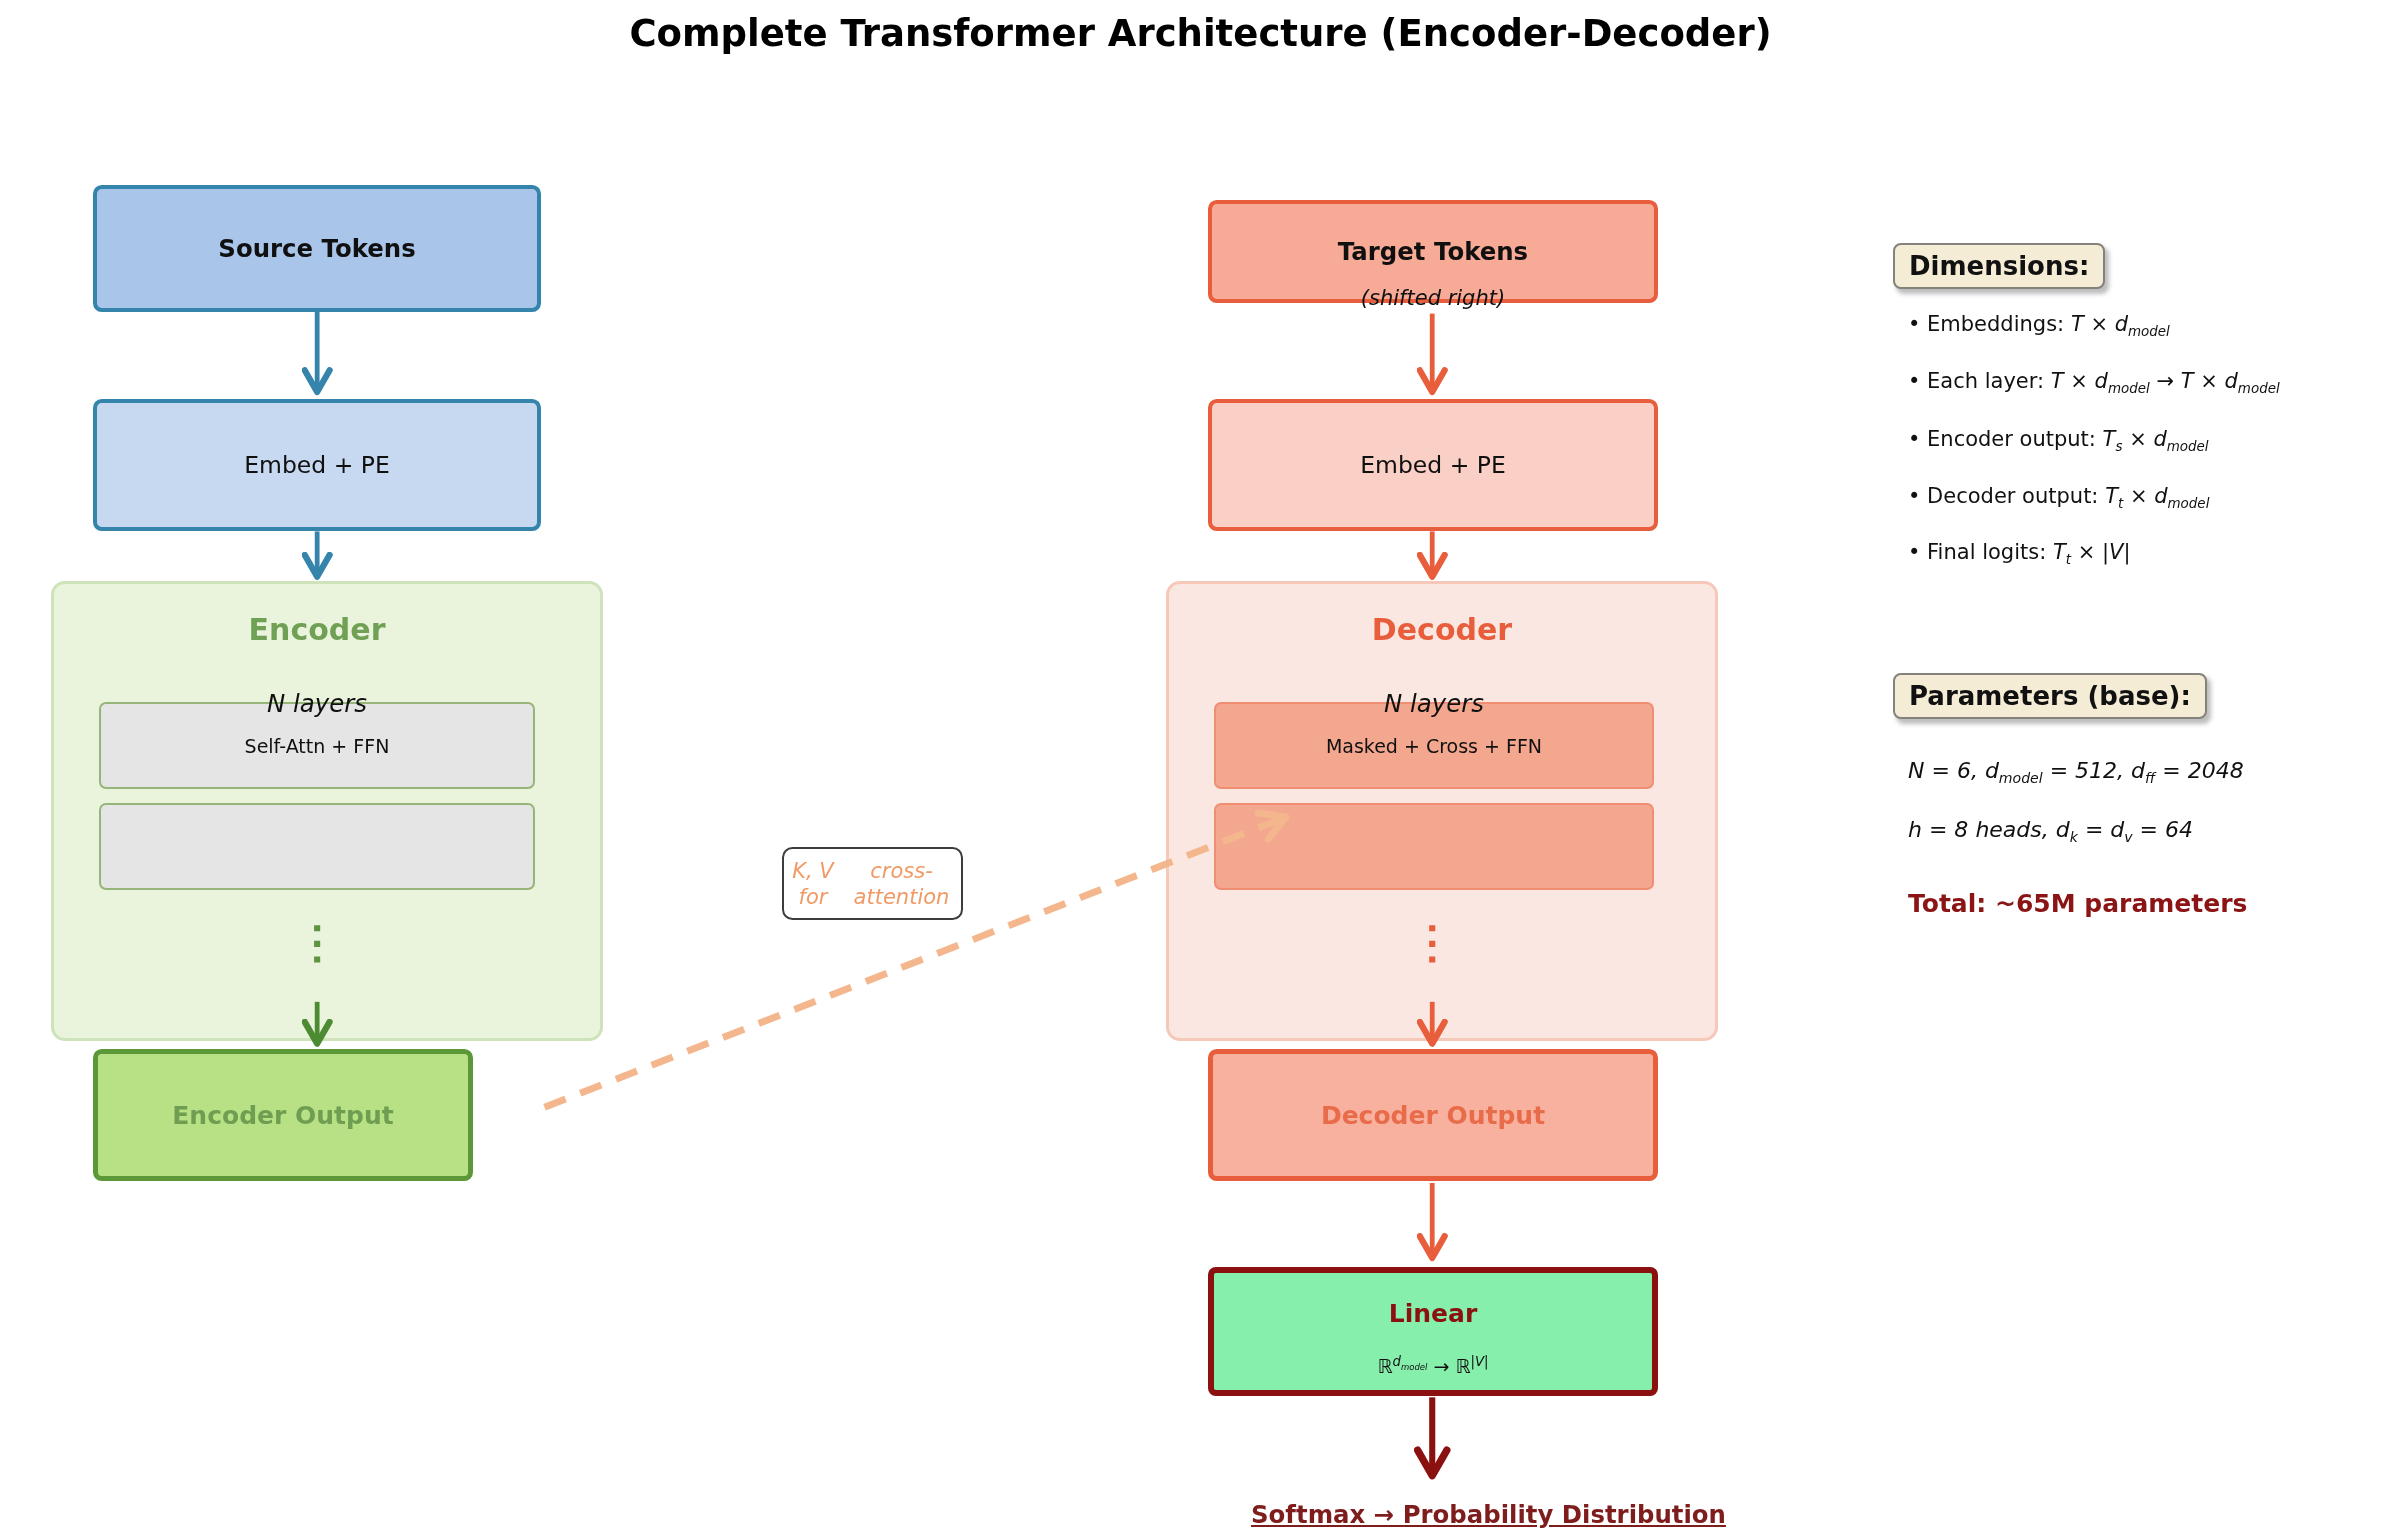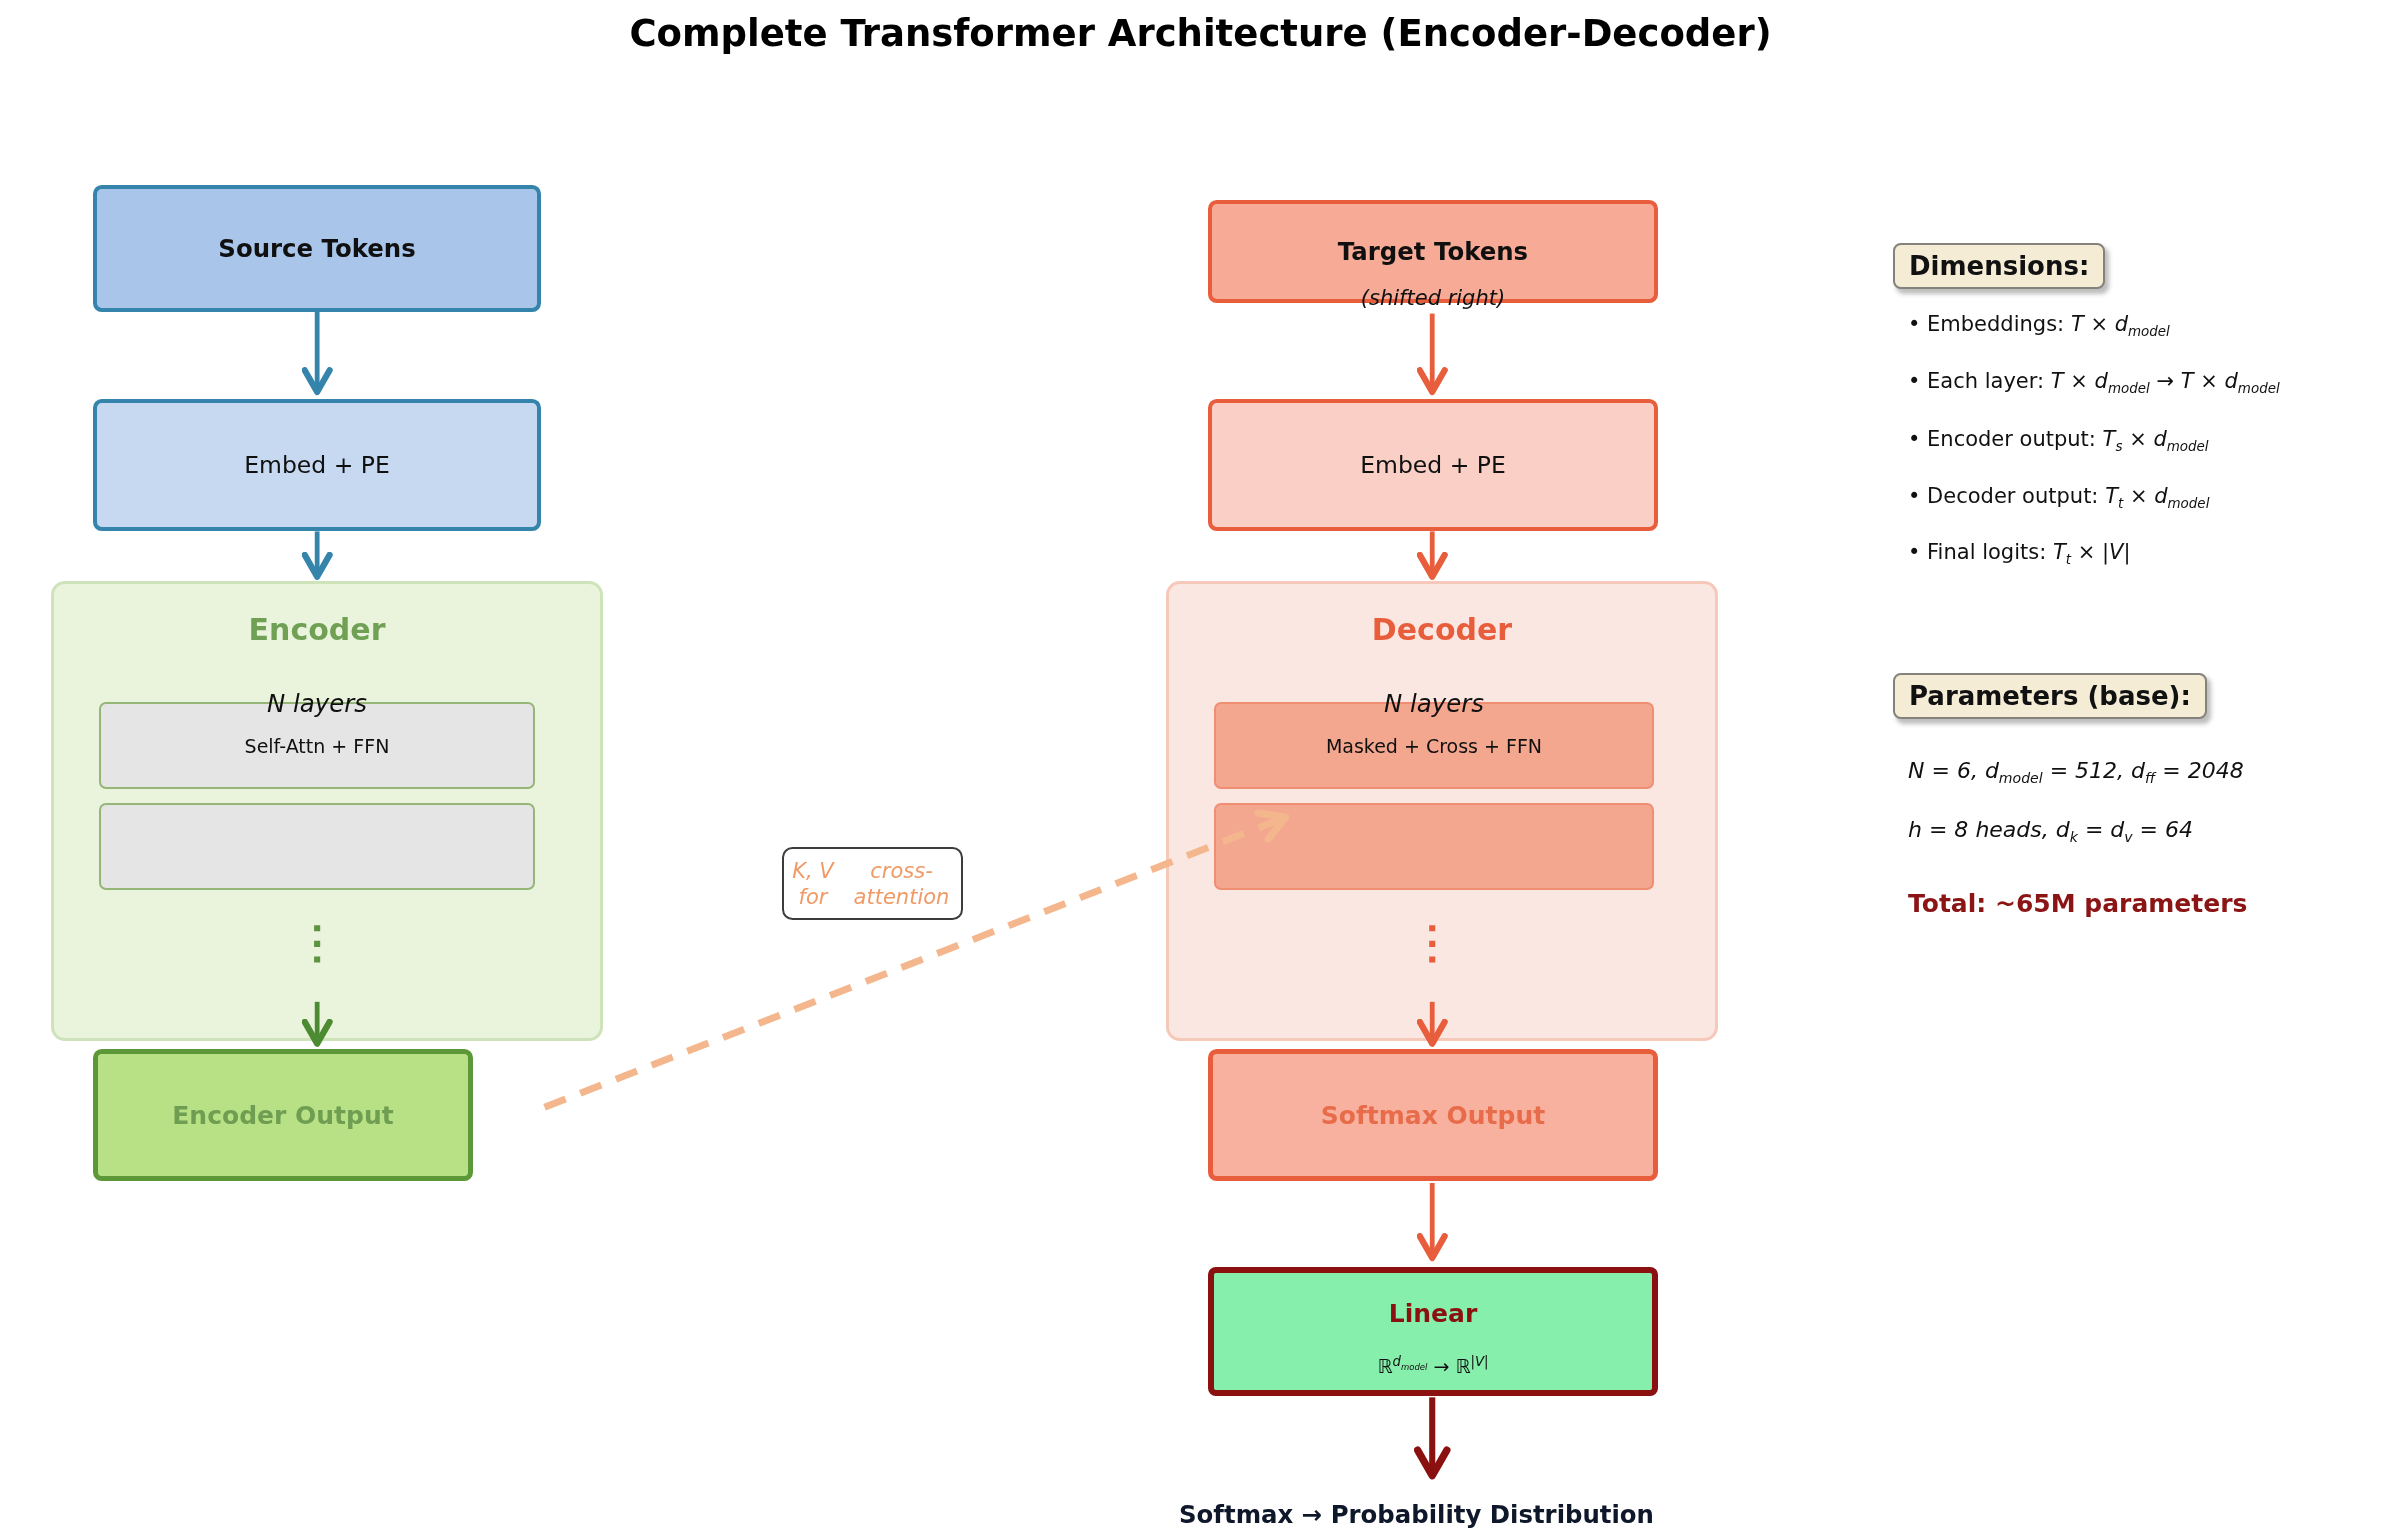--- a/index.html
+++ b/index.html
@@ -39,21 +39,21 @@
   .enc-title{left:99px;top:612px;width:436px;color:#6fa054;}
   .dec-title{left:1166px;top:612px;width:552px;color:#e85d3b;}
   .n-layers{text-align:center;font-style:italic;font-size:24.4px;color:#101010;line-height:30px;}
   .n-layers-left{left:99px;top:689px;width:436px;}
   .n-layers-right{left:1214px;top:689px;width:440px;}
   .layer-label{font-size:19px;color:#101010;}
   .enc-output-label{font-weight:bold;font-size:25px;color:#6f9e52;}
   .dec-output-label{font-weight:bold;font-size:25px;color:#e96c4a;}
   .linear-title{position:absolute;left:0;top:26px;width:100%;text-align:center;font-weight:bold;font-size:25px;color:#8b1010;}
   .linear-math{position:absolute;left:0;top:82px;width:100%;text-align:center;font-size:19px;color:#101010;}
-  .softmax{left:1068px;top:1500px;width:697px;text-align:center;font-weight:bold;font-size:24.4px;color:#0f172a;}
+  .softmax{left:1140px;top:1500px;width:697px;text-align:center;font-weight:bold;font-size:24.4px;color:#7f1d1d;text-decoration:underline;}
 
   
   .kv-label{left:782px;top:847px;width:181px;height:73px;background:#ffffff;border:2.6px solid #3c3c3c;border-radius:10.5px;
             font-style:italic;font-size:21px;line-height:26px;color:#f09a66;}
 
   
   .panel-header{display:inline-block;padding:6.1px 14px;background:#f5ecd6;border:2.6px solid #84837b;border-radius:7.8px;
                 font-weight:bold;font-size:26px;color:#111;box-shadow:3.5px 4.4px 4.4px rgba(110,110,110,0.45);}
   .dim-header{left:1893px;top:243px;text-align:right;}
   .param-header{left:1893px;top:673px;}
@@ -106,21 +106,21 @@
 
   <div class="abs dec-container"></div>
   <div class="abs container-title dec-title">Decoder</div>
   <div class="abs node dec-inner dec-inner1 flexc">
     <span class="layer-label">Masked + Cross + FFN</span>
   </div>
   <div class="abs node dec-inner dec-inner2"></div>
   <div class="abs n-layers n-layers-right">N layers</div>
 
   <div class="abs node flexc dec-output">
-    <span class="dec-output-label">Softmax Output</span>
+    <span class="dec-output-label">Decoder Output</span>
   </div>
 
   <div class="abs node linear-box">
     <div class="linear-title">Linear</div>
     <div class="linear-math">ℝ<sup><i>d<sub>model</sub></i></sup> → ℝ<sup>|<i>V</i>|</sup></div>
   </div>
 
   <div class="abs softmax">Softmax → Probability Distribution</div>
 
   <div class="abs flexc kv-label">

